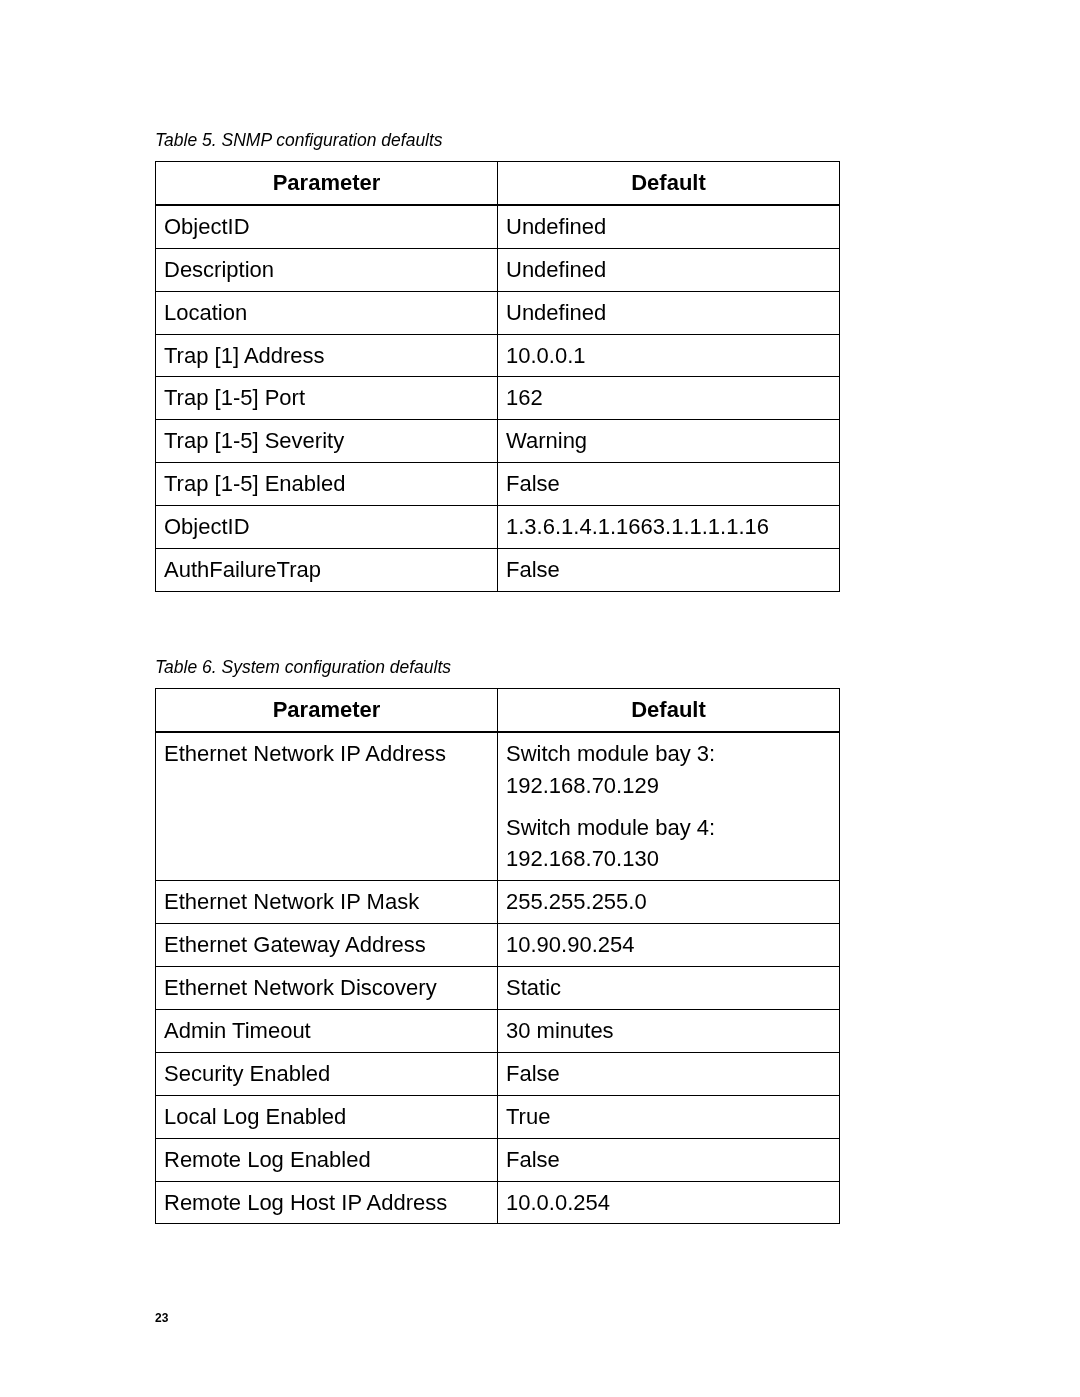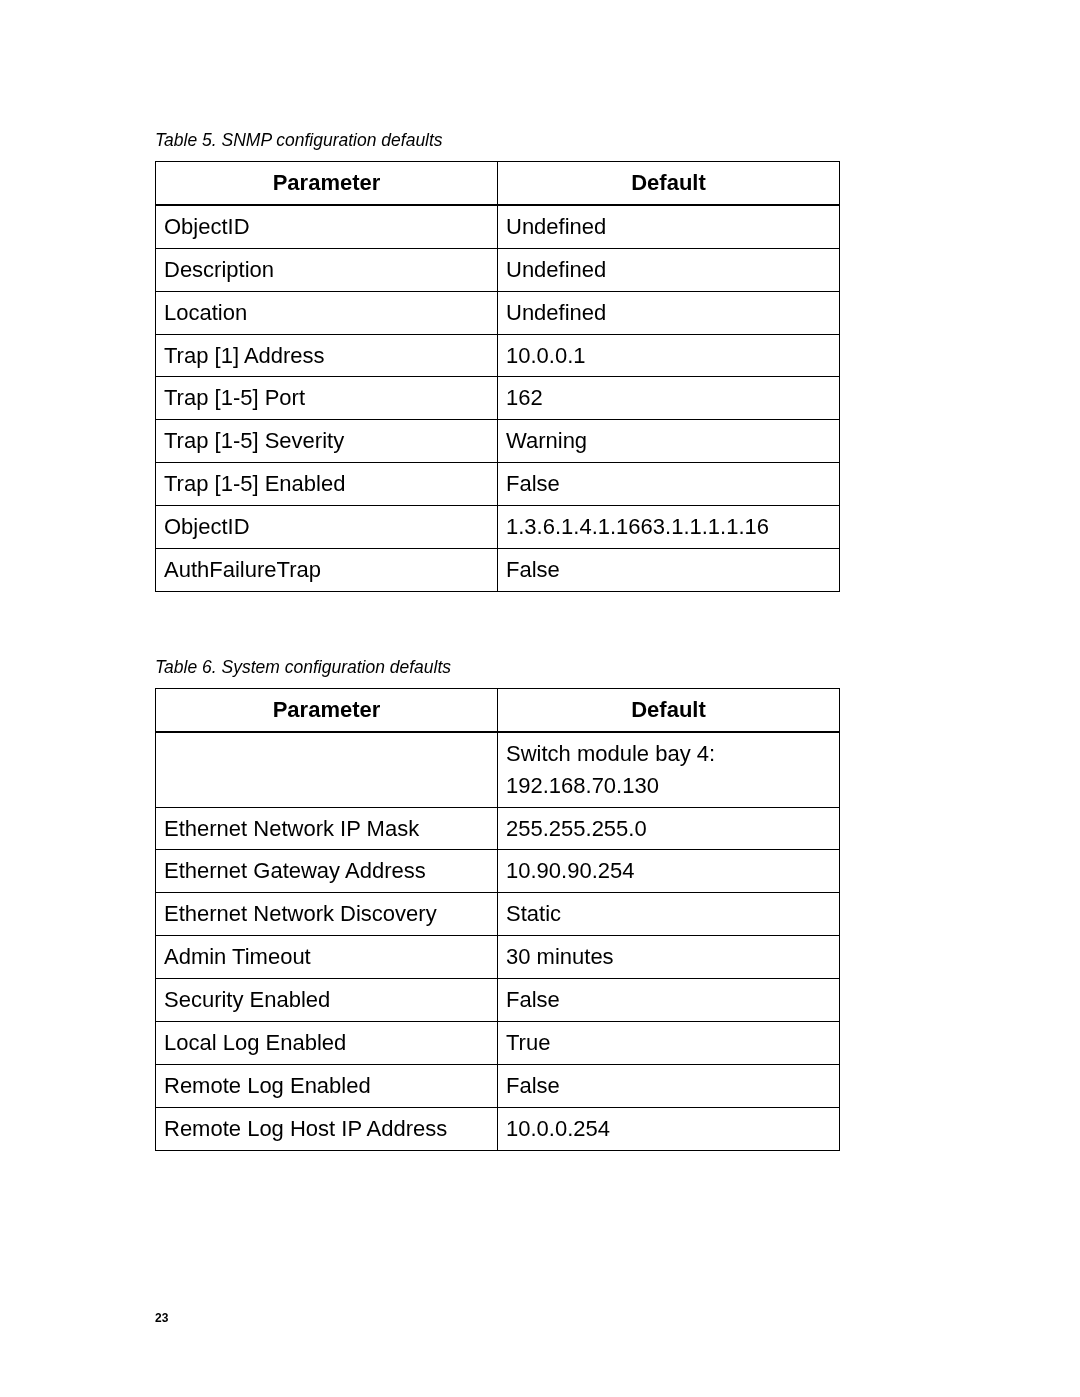--- a/index.html
+++ b/index.html
@@ -119,20 +119,24 @@
           <col style="width:342px">
         </colgroup>
       <thead>
         <tr>
           <th class="param-col">Parameter</th>
           <th class="def-col">Default</th>
         </tr>
       </thead>
       <tbody>
         <tr>
+          <td class="no-bottom">Ethernet Network IP Address</td>
+          <td class="no-bottom">Switch module bay 3: 192.168.70.129</td>
+        </tr>
+        <tr>
           <td class="no-top"></td>
           <td class="no-top">Switch module bay 4: 192.168.70.130</td>
         </tr>
         <tr>
             <td>Ethernet Network IP Mask</td>
             <td>255.255.255.0</td>
           </tr>
         <tr>
             <td>Ethernet Gateway Address</td>
             <td>10.90.90.254</td>

